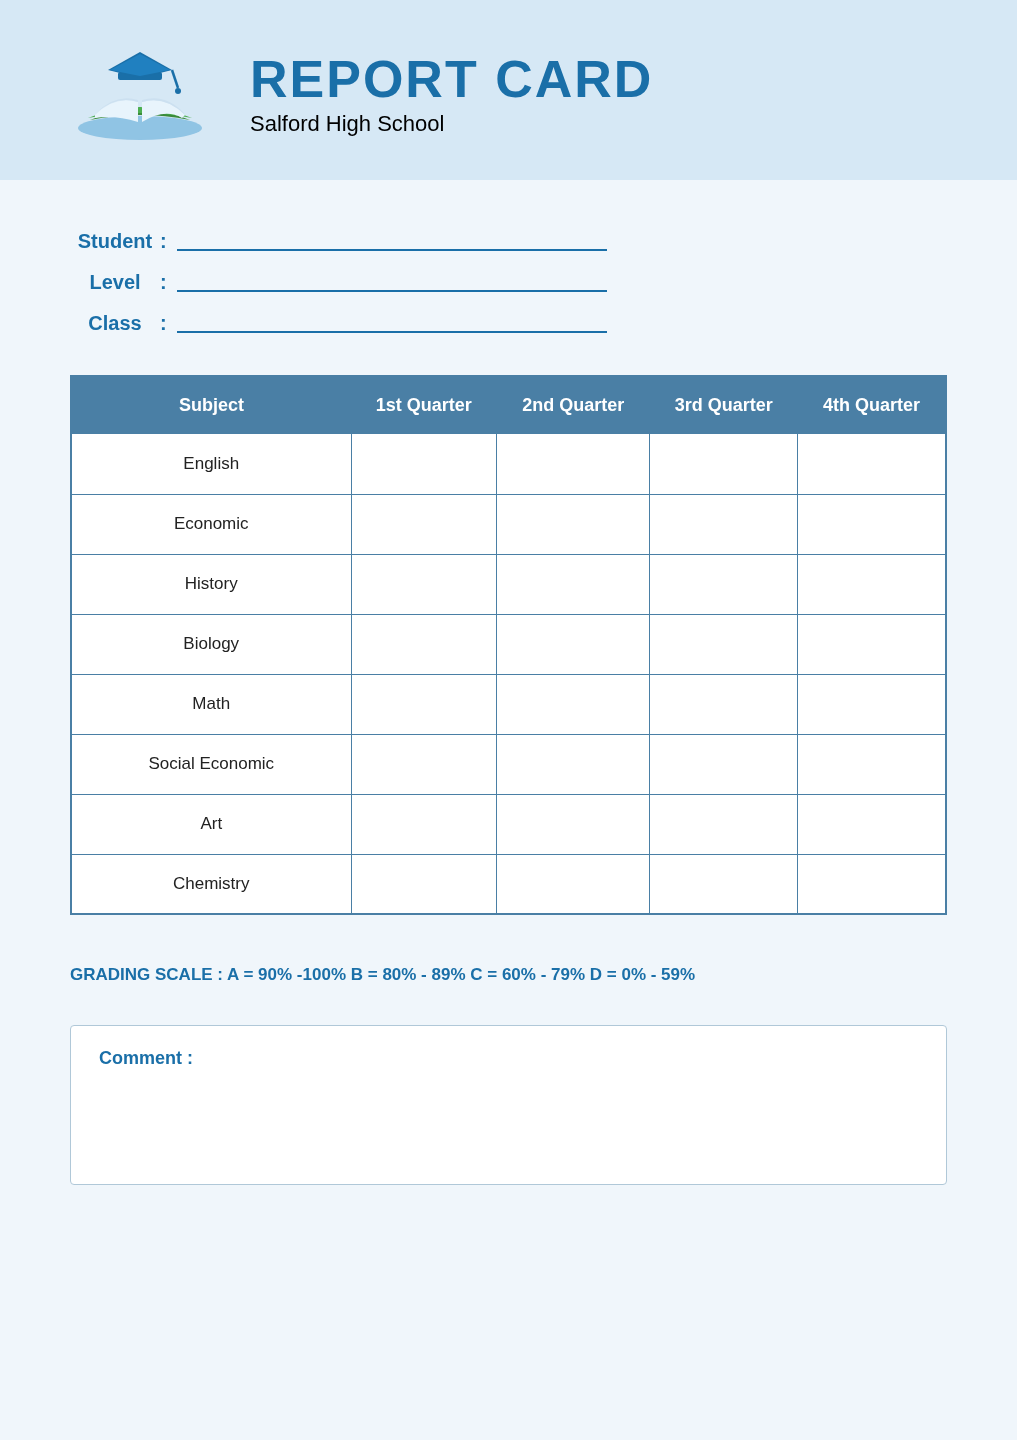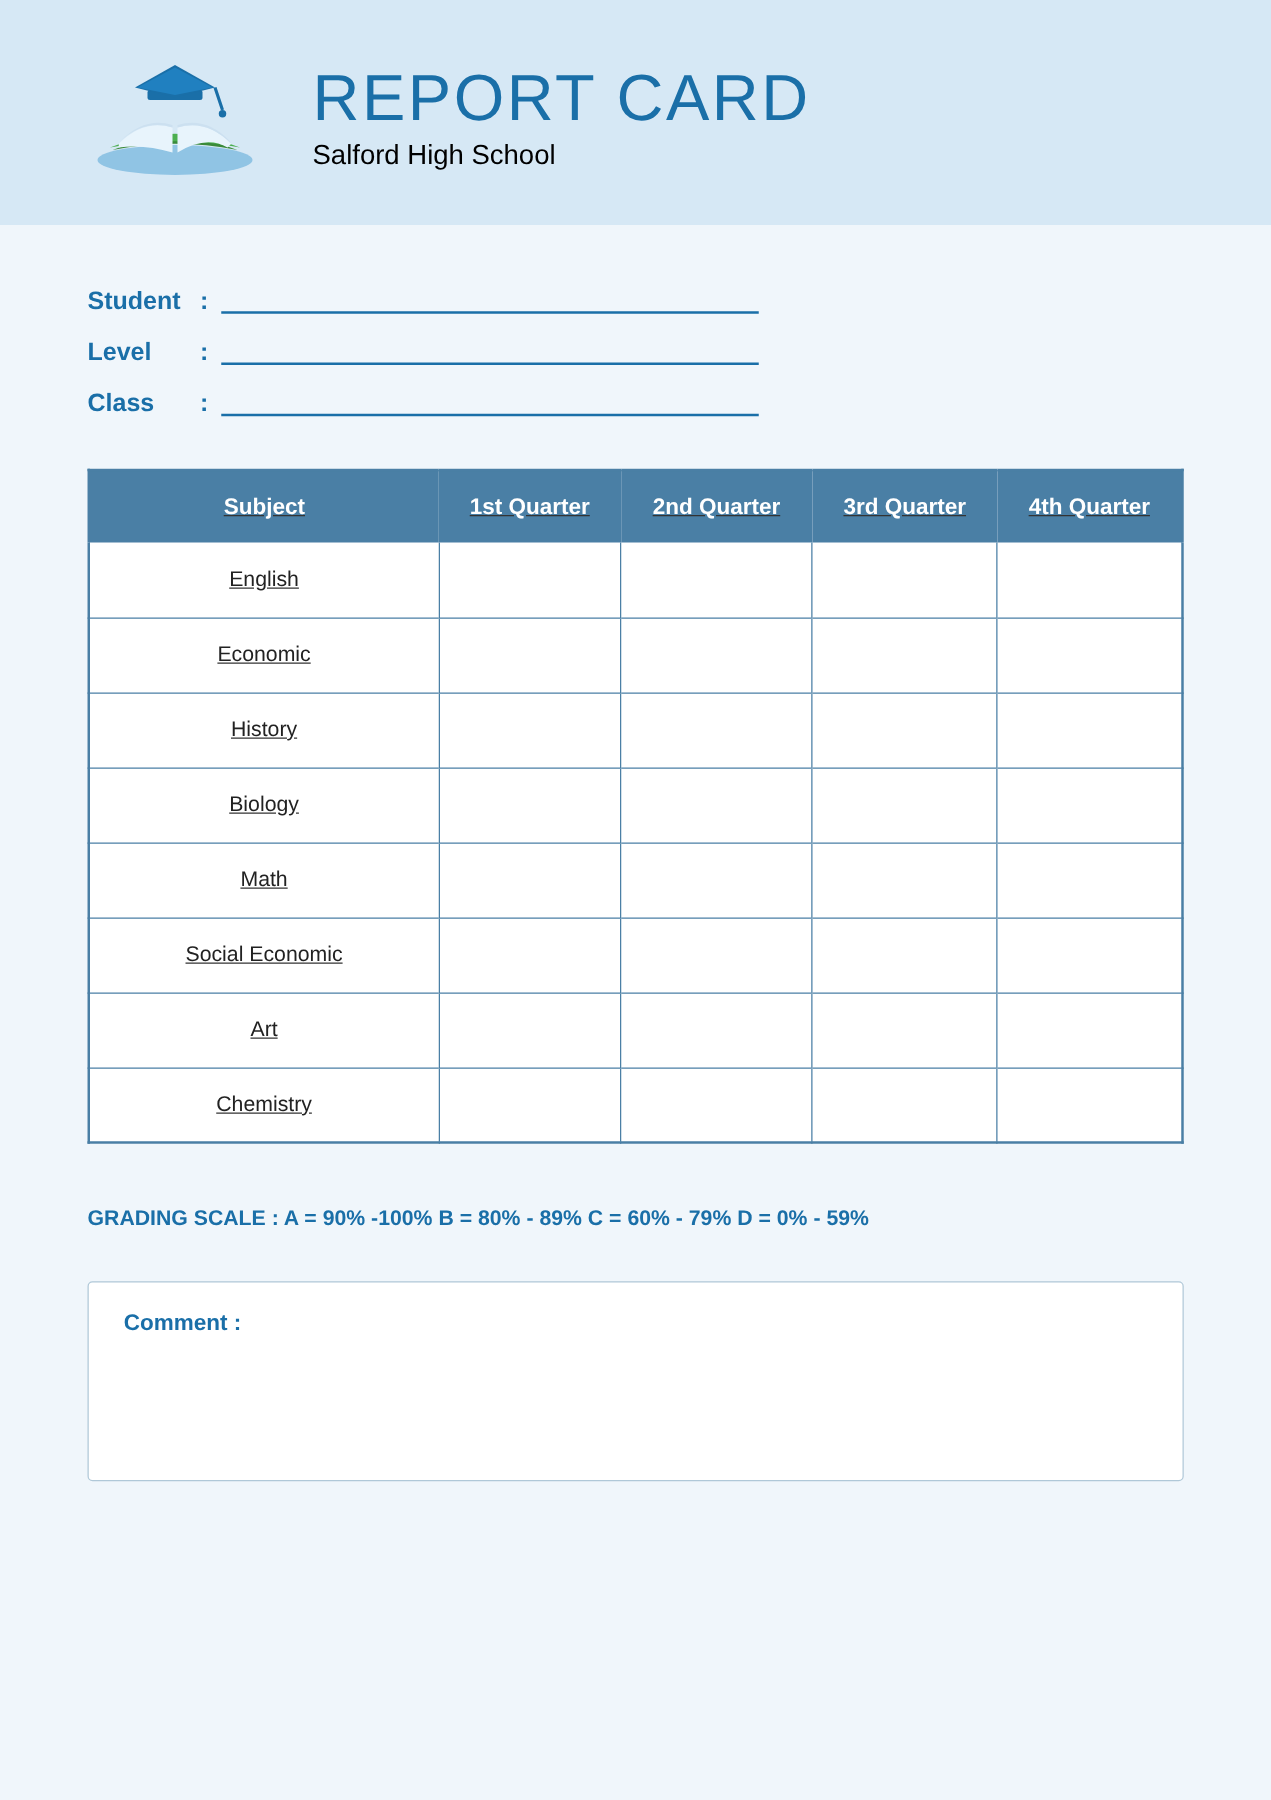--- a/index.html
+++ b/index.html
@@ -38,21 +38,21 @@
     }
 
     .header-text {
       display: flex;
       flex-direction: column;
       justify-content: center;
     }
 
     .report-card-title {
       font-size: 52px;
-      font-weight: 400;
+      font-weight: 700;
       color: #1a6fa8;
       letter-spacing: 2px;
       line-height: 1;
       text-align: center;
     }
 
     .school-name {
       font-size: 22px;
       color: #000000;
       margin-top: 6px;
@@ -68,20 +68,21 @@
     
     .student-info {
       margin-bottom: 40px;
       padding-top: 10px;
     }
 
     .info-row {
       display: flex;
       align-items: flex-end;
       margin-bottom: 18px;
+      text-align: center;
     }
 
     .info-label {
       font-size: 20px;
       font-weight: bold;
       color: #1a6fa8;
       width: 90px;
       flex-shrink: 0;
     }
 
@@ -100,21 +101,20 @@
       margin-bottom: 2px;
     }
 
     
     .grades-table {
       width: 100%;
       border-collapse: collapse;
       background: white;
       border: 2px solid #4a7fa5;
       margin-bottom: 40px;
-      text-decoration: underline;
     }
 
     .grades-table thead tr {
       background: #4a7fa5;
       color: white;
     }
 
     .grades-table thead th {
       padding: 18px 10px;
       font-size: 18px;

